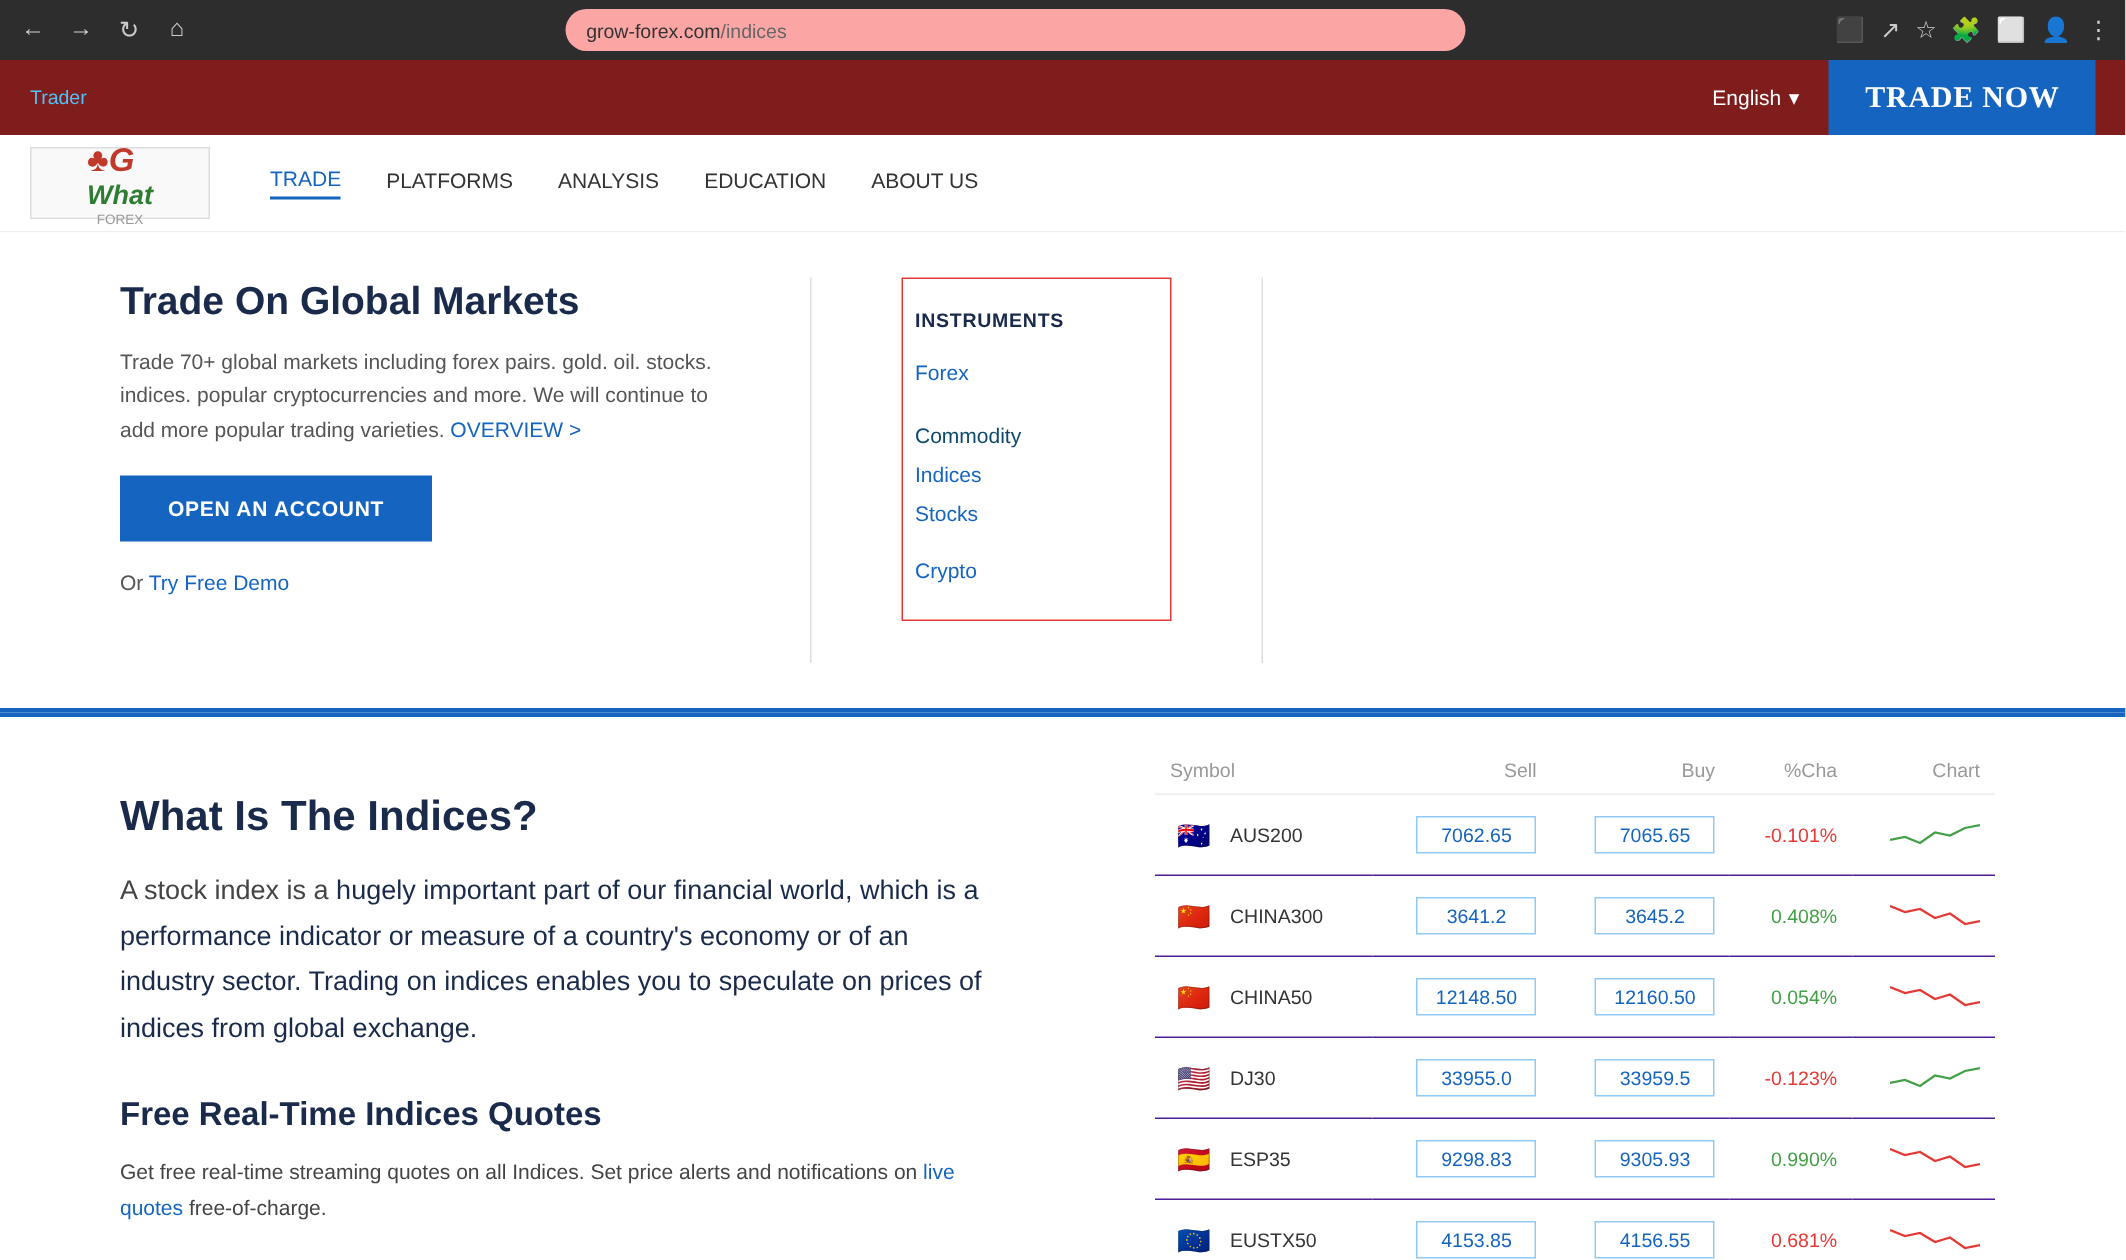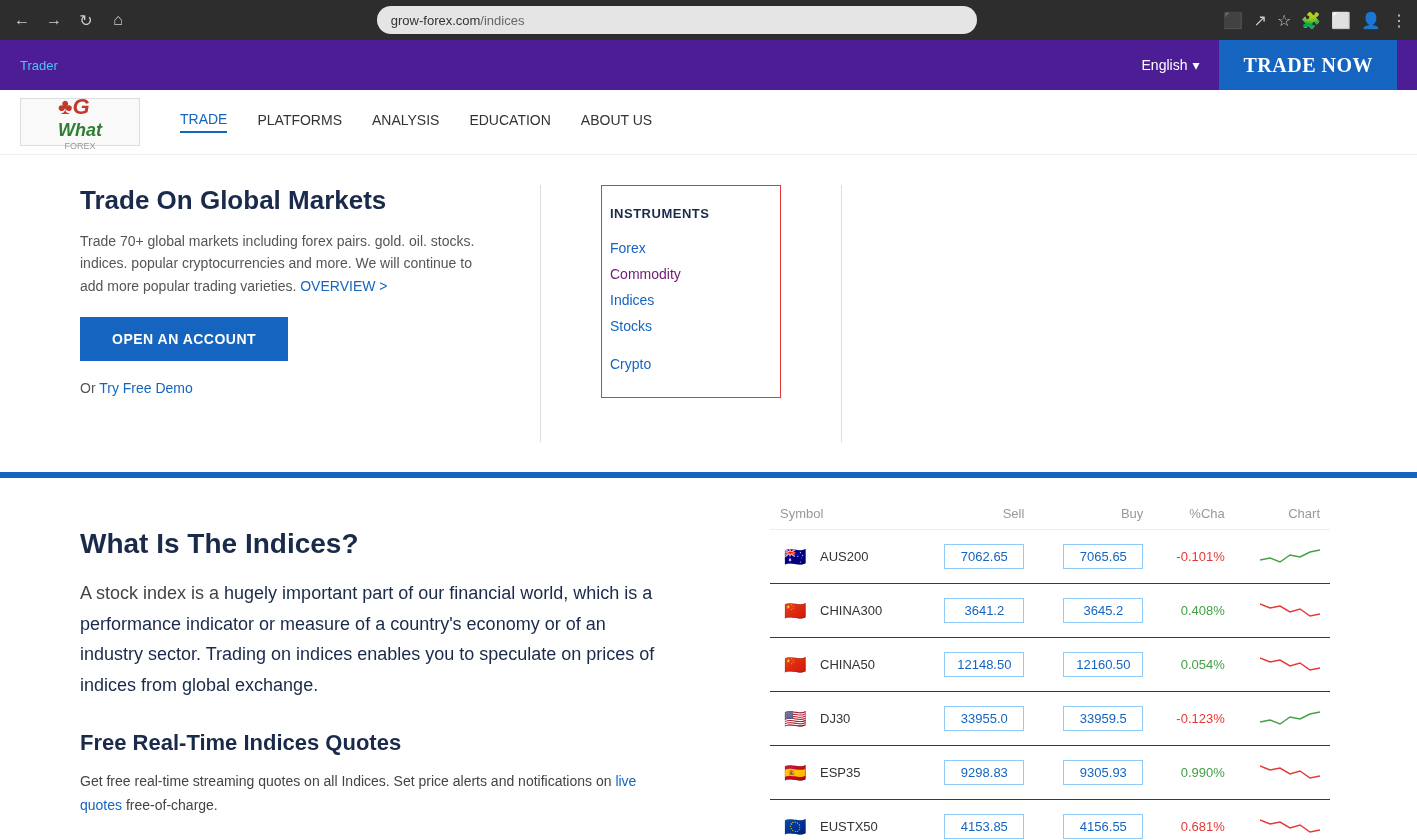--- a/index.html
+++ b/index.html
@@ -14,36 +14,36 @@
       padding: 0 10px;
       gap: 8px;
     }
     .browser-nav-btn {
       width: 24px; height: 24px;
       background: none; border: none; color: #ccc;
       font-size: 16px; cursor: pointer; display: flex; align-items: center; justify-content: center;
     }
     .browser-url-bar {
       flex: 1;
-      background: #e5e5e5;
+      background: #fca5a5;
       border-radius: 20px;
       height: 28px;
       display: flex;
       align-items: center;
       padding: 0 14px;
       font-size: 13px;
       color: #333;
       max-width: 600px;
       margin: 0 auto;
     }
     .browser-icons { display: flex; gap: 10px; color: #ccc; font-size: 16px; }
 
     
     .top-bar {
-      background: #4c1d95;
+      background: #7f1d1d;
       height: 50px;
       display: flex;
       align-items: center;
       justify-content: space-between;
       padding: 0 20px;
     }
     .top-bar-left a {
       color: #4fc3f7;
       text-decoration: none;
       font-size: 13px;
@@ -379,21 +379,21 @@
       <span>Or</span> <a href="#">Try Free Demo</a>
     </p>
   </div>
 
   <div style="width:1px;background:#ddd;align-self:stretch;"></div>
 
   <div class="instruments-panel">
     <h4>INSTRUMENTS</h4>
     <ul>
       <li style="color:#1565c0;">Forex</li>
-      <li style="color:#701a75;">Commodity</li>
+      <li style="color:#0c4a6e;margin-top:16px;">Commodity</li>
       <li style="color:#1565c0;">Indices</li>
       <li style="color:#1565c0;">Stocks</li>
     </ul>
     <ul style="margin-top:12px;">
       <li style="color:#1565c0;">Crypto</li>
     </ul>
   </div>
 
   <div style="width:1px;background:#ddd;align-self:stretch;"></div>
 

